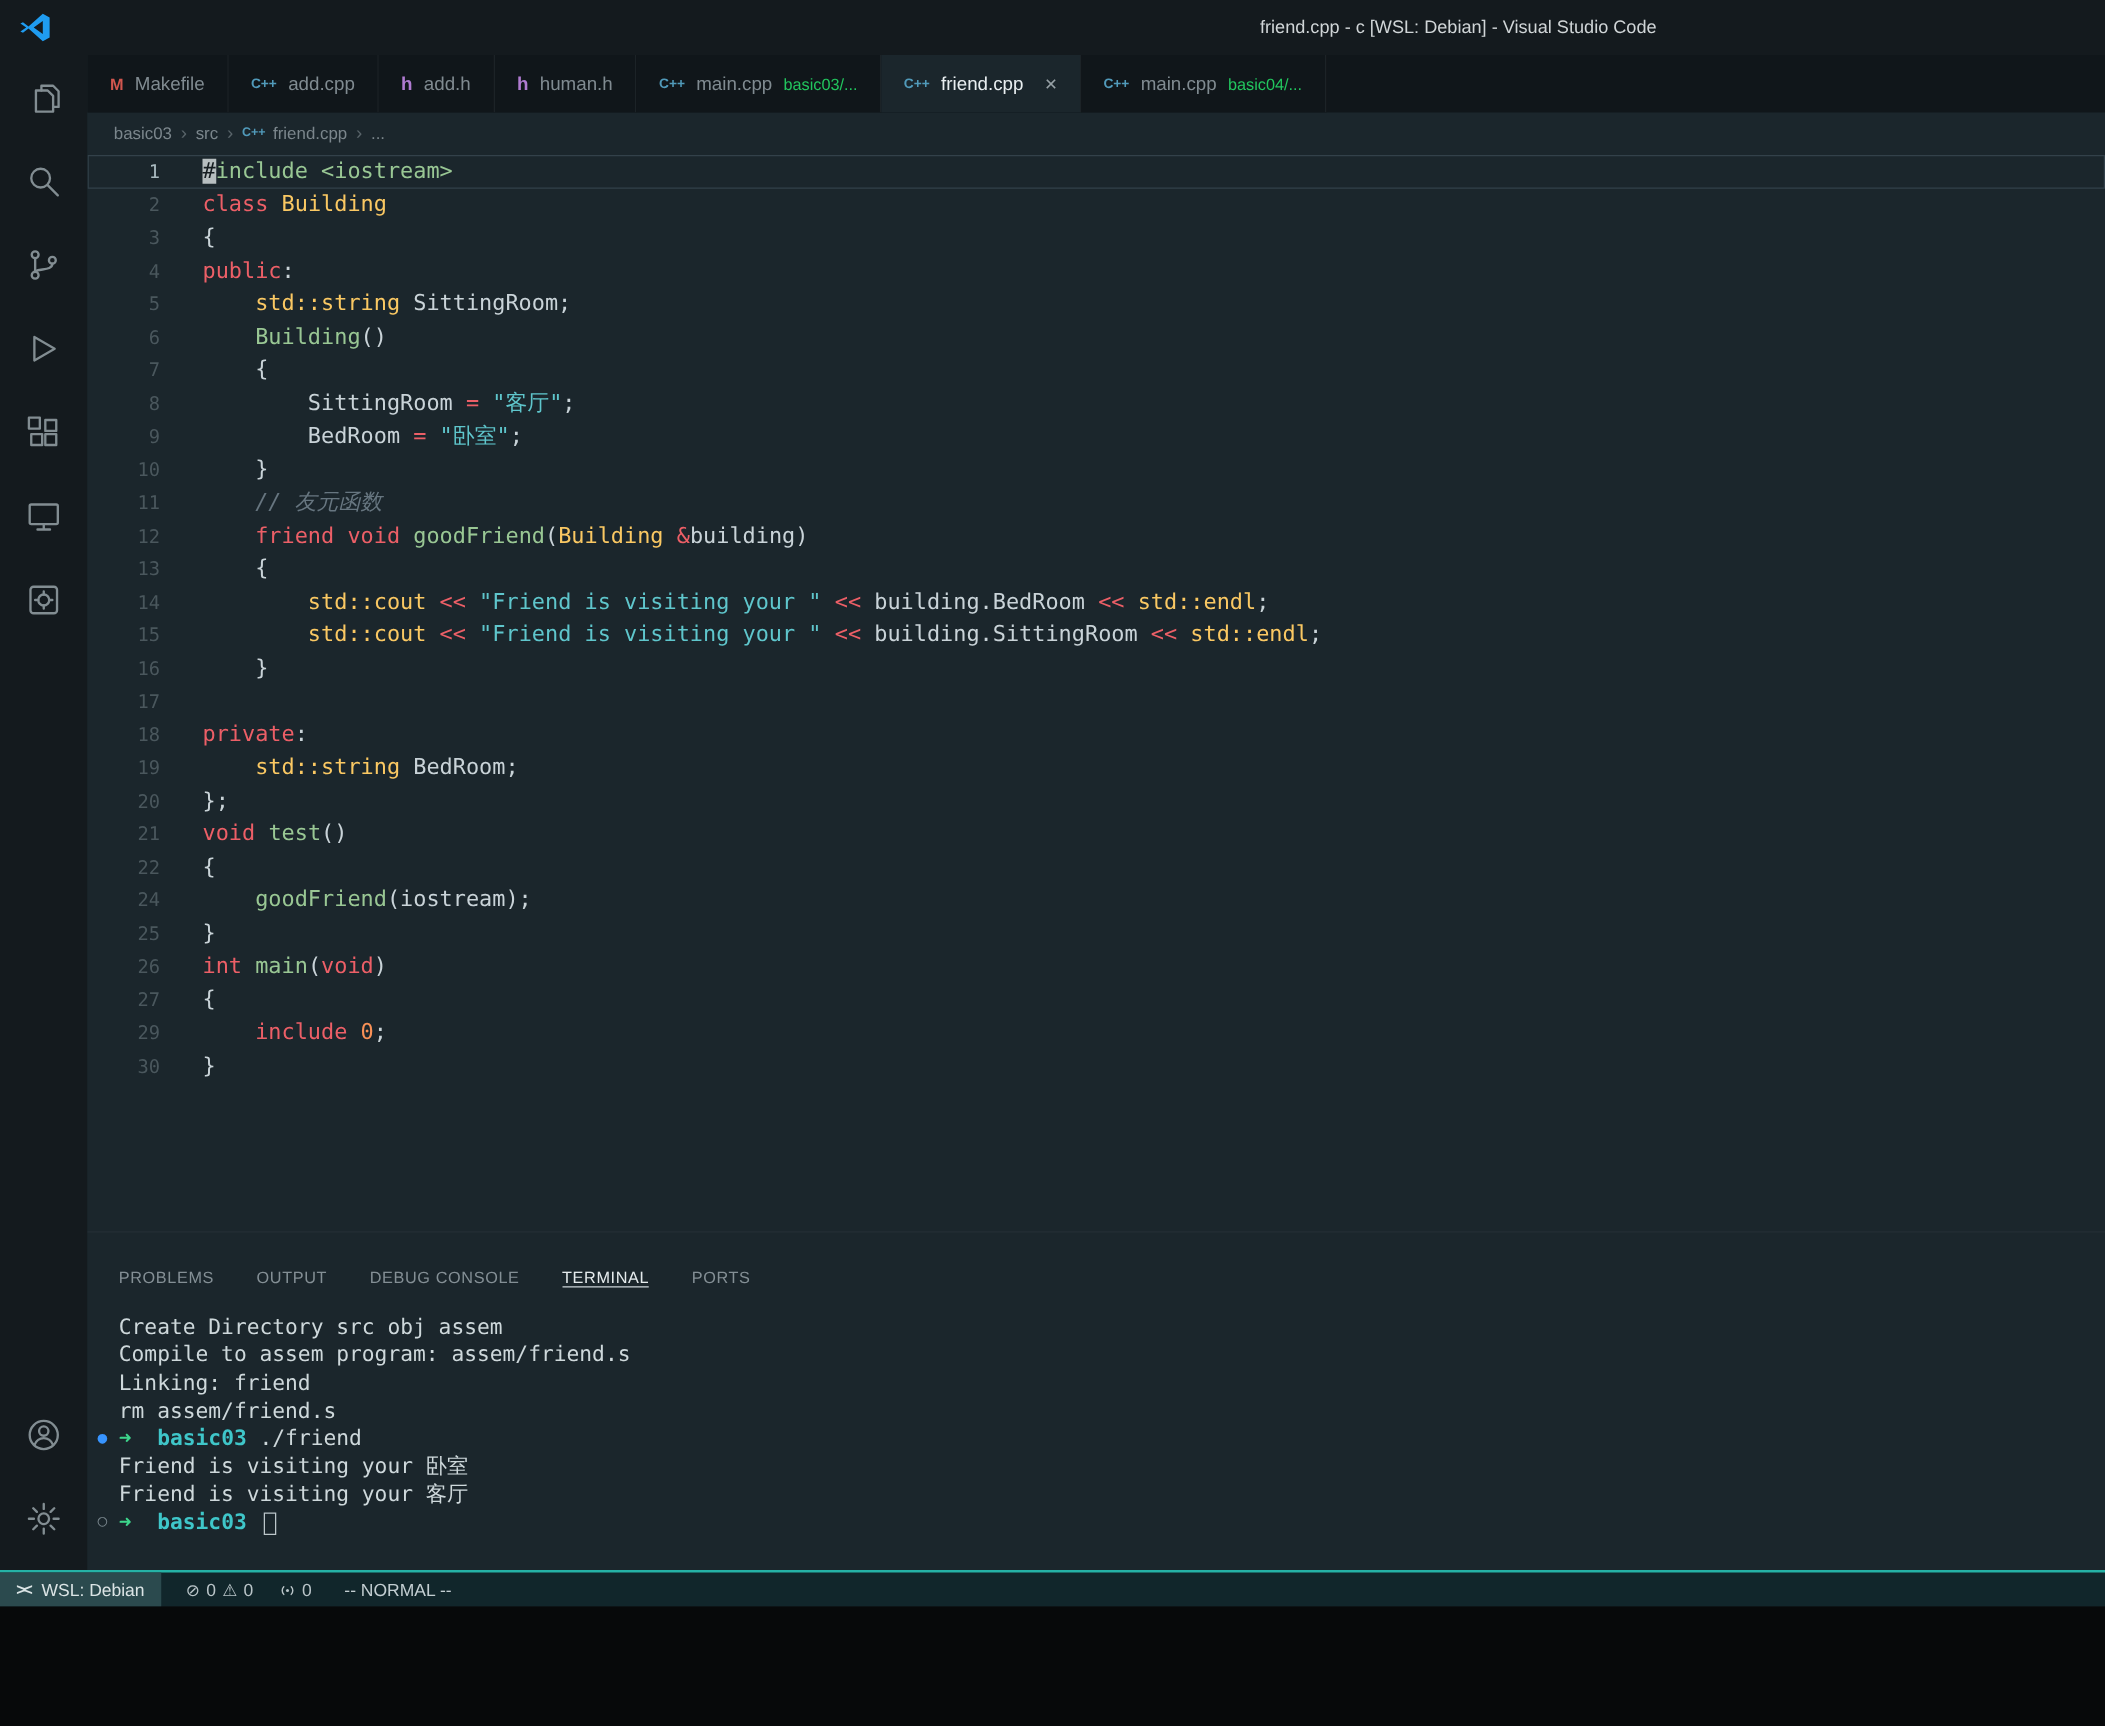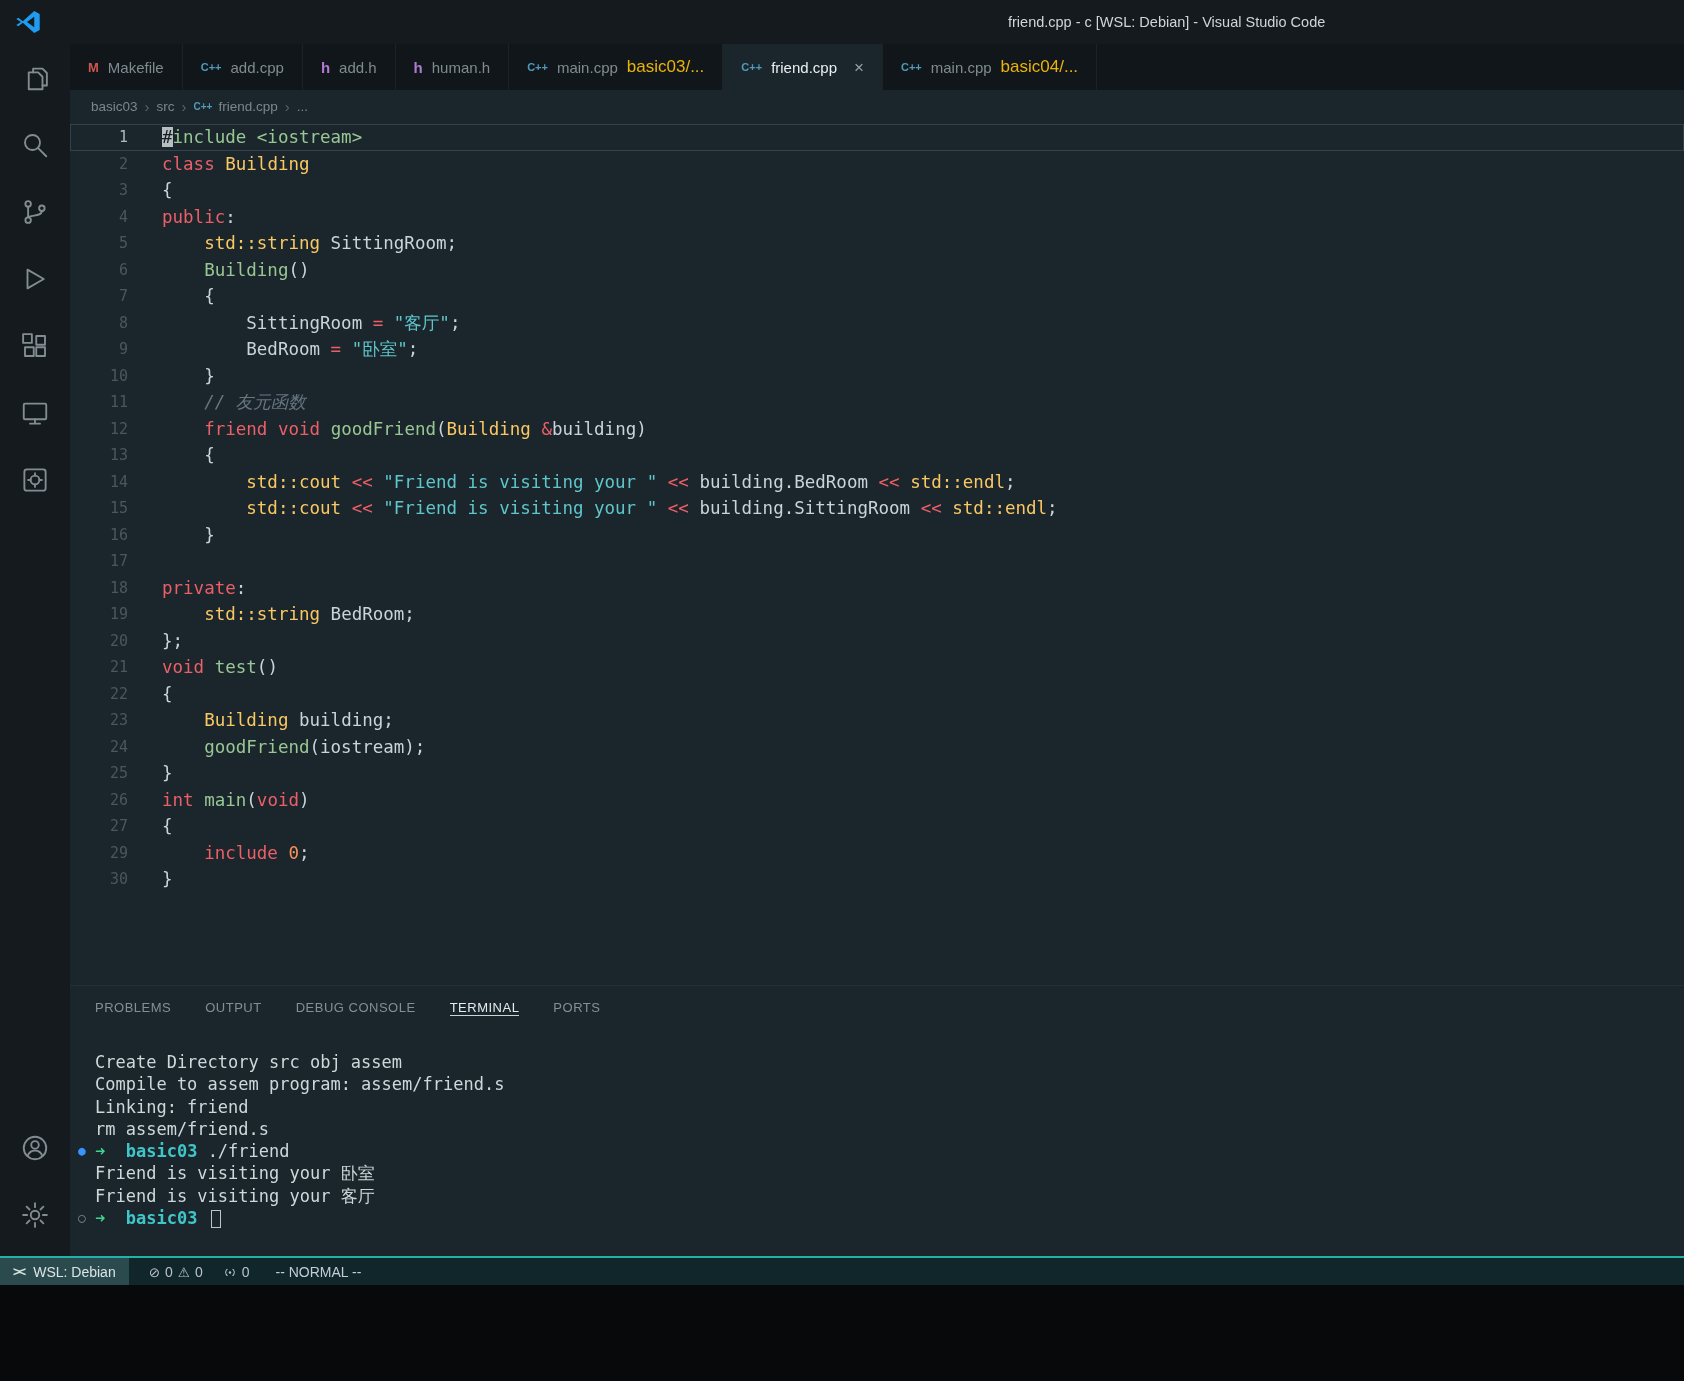--- a/index.html
+++ b/index.html
@@ -19,21 +19,21 @@
   .ab-icon { width:50px; height:52px; margin-bottom:15px; display:flex; align-items:center; justify-content:center; color:#828d92; }
   .ab-icon svg { width:30px; height:30px; fill:none; stroke:currentColor; stroke-width:1.5; stroke-linecap:round; stroke-linejoin:round; }
   .ab-spacer { flex:1; }
 
   .editor-col { flex:1; display:flex; flex-direction:column; min-width:0; background:#1b262c; }
 
   
   .tabstrip { flex:0 0 46px; background:#10161a; display:flex; overflow:hidden; }
   .tab { display:flex; align-items:center; gap:9px; padding:0 18px; font-size:15px; color:#808b91; background:#10161a; border-right:1px solid #1c2327; white-space:nowrap; cursor:default; }
   .tab.active { background:#1b262c; color:#e9eff1; }
-  .tab .hint { color:#eab308; font-size:17px; }
+  .tab .hint { color:#22c55e; font-size:13px; }
   .tab .close { margin-left:8px; color:#97a1a6; font-size:17px; line-height:1; }
   .file-icon { font-weight:bold; font-size:11px; }
   .file-icon.cpp { color:#519aba; }
   .file-icon.h { color:#b07bd1; font-size:15px; }
   .file-icon.makefile { color:#d1564e; font-size:13px; }
 
   
   .breadcrumb { flex:0 0 32px; display:flex; align-items:center; padding-left:21px; font-size:13.5px; color:#7b868c; }
   .bc-sep { margin:0 7px; color:#59646a; font-size:15px; }
   .bc-icon { margin-right:6px; font-size:10px; }
@@ -50,21 +50,21 @@
   .tok-f { color:#99c794; }
   .tok-pre { color:#99c794; }
   .tok-s { color:#5fc6cc; }
   .tok-c { color:#677680; font-style:italic; }
   .tok-num { color:#f99157; }
   .tok-p { color:#c9d3d8; }
   .tok-cur { background:#b7bec0; color:#161d21; }
 
   
   .panel { flex:1; border-top:1px solid #242e34; display:flex; flex-direction:column; min-height:0; }
-  .panel-tabs { flex:0 0 44px; display:flex; align-items:center; padding-left:25px; }
+  .panel-tabs { flex:0 0 44px; display:flex; align-items:flex-end; padding-left:25px; }
   .panel-tab { font-size:13px; letter-spacing:.5px; color:#848f95; margin-right:34px; display:flex; align-items:center; border-bottom:1.5px solid transparent; cursor:default; }
   .panel-tab.active { color:#e5ebed; border-bottom-color:#ccd4d8; }
   .terminal { flex:1; padding:21px 0 0 25px; overflow:hidden; font-family:"DejaVu Sans Mono", monospace; font-size:17px; }
   .tline { position:relative; height:22.3px; line-height:22.3px; white-space:pre; color:#ced8db; }
   .tdot { position:absolute; left:-17px; top:0; font-size:13px; }
   .tdot.filled { color:#3794ff; }
   .tdot.open { color:#76838a; }
   .tt-p { color:#ced8db; }
   .tt-arrow { color:#3dd68c; font-weight:bold; }
   .tt-dir { color:#3fc6c9; font-weight:bold; }
@@ -223,21 +223,20 @@
           <div class="line"><span class="gutter">13</span><span class="code"><span class="tok-p">    {</span></span></div>
           <div class="line"><span class="gutter">14</span><span class="code"><span class="tok-p">        </span><span class="tok-t">std::cout</span><span class="tok-p"> </span><span class="tok-k">&lt;&lt;</span><span class="tok-p"> </span><span class="tok-s">"Friend is visiting your "</span><span class="tok-p"> </span><span class="tok-k">&lt;&lt;</span><span class="tok-p"> building.BedRoom </span><span class="tok-k">&lt;&lt;</span><span class="tok-p"> </span><span class="tok-t">std::endl</span><span class="tok-p">;</span></span></div>
           <div class="line"><span class="gutter">15</span><span class="code"><span class="tok-p">        </span><span class="tok-t">std::cout</span><span class="tok-p"> </span><span class="tok-k">&lt;&lt;</span><span class="tok-p"> </span><span class="tok-s">"Friend is visiting your "</span><span class="tok-p"> </span><span class="tok-k">&lt;&lt;</span><span class="tok-p"> building.SittingRoom </span><span class="tok-k">&lt;&lt;</span><span class="tok-p"> </span><span class="tok-t">std::endl</span><span class="tok-p">;</span></span></div>
           <div class="line"><span class="gutter">16</span><span class="code"><span class="tok-p">    }</span></span></div>
           <div class="line"><span class="gutter">17</span><span class="code"></span></div>
           <div class="line"><span class="gutter">18</span><span class="code"><span class="tok-k">private</span><span class="tok-p">:</span></span></div>
           <div class="line"><span class="gutter">19</span><span class="code"><span class="tok-p">    </span><span class="tok-t">std::string</span><span class="tok-p"> BedRoom;</span></span></div>
           <div class="line"><span class="gutter">20</span><span class="code"><span class="tok-p">};</span></span></div>
           <div class="line"><span class="gutter">21</span><span class="code"><span class="tok-k">void</span><span class="tok-p"> </span><span class="tok-f">test</span><span class="tok-p">()</span></span></div>
           <div class="line"><span class="gutter">22</span><span class="code"><span class="tok-p">{</span></span></div>
-          <div class="line"><span class="gutter">23</span><span class="code"><span class="tok-p">    </span><span class="tok-t">Building</span><span class="tok-p"> building;</span></span></div>
           <div class="line"><span class="gutter">24</span><span class="code"><span class="tok-p">    </span><span class="tok-f">goodFriend</span><span class="tok-p">(iostream);</span></span></div>
           <div class="line"><span class="gutter">25</span><span class="code"><span class="tok-p">}</span></span></div>
           <div class="line"><span class="gutter">26</span><span class="code"><span class="tok-k">int</span><span class="tok-p"> </span><span class="tok-f">main</span><span class="tok-p">(</span><span class="tok-k">void</span><span class="tok-p">)</span></span></div>
           <div class="line"><span class="gutter">27</span><span class="code"><span class="tok-p">{</span></span></div>
           <div class="line"><span class="gutter">29</span><span class="code"><span class="tok-p">    </span><span class="tok-k">include</span><span class="tok-p"> </span><span class="tok-num">0</span><span class="tok-p">;</span></span></div>
           <div class="line"><span class="gutter">30</span><span class="code"><span class="tok-p">}</span></span></div>
         </div>
 
       <div class="panel">
         <div class="panel-tabs">

